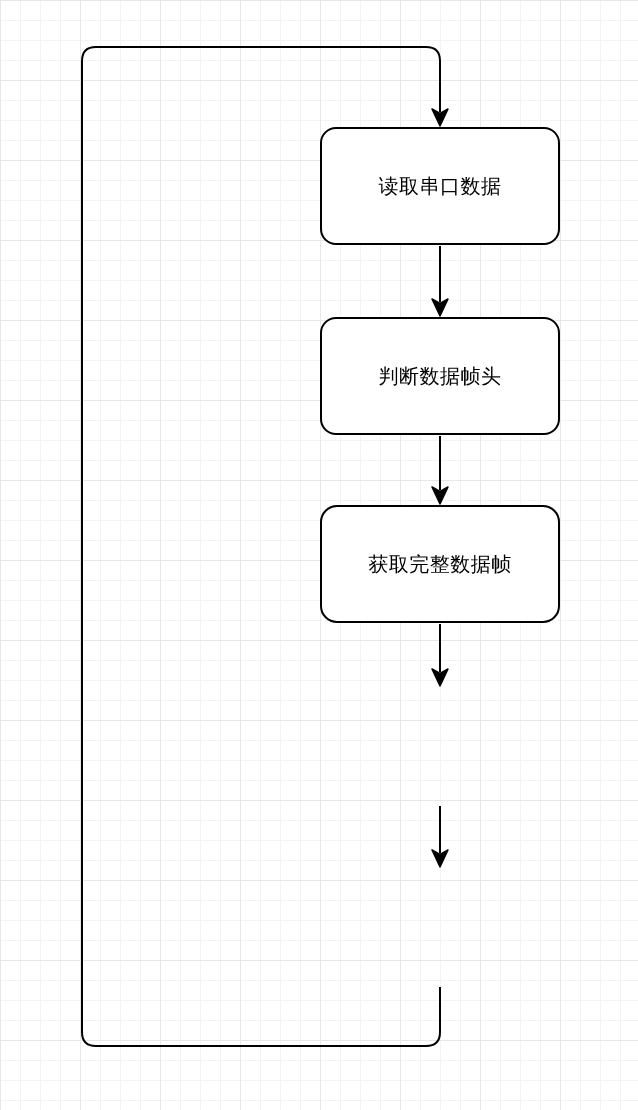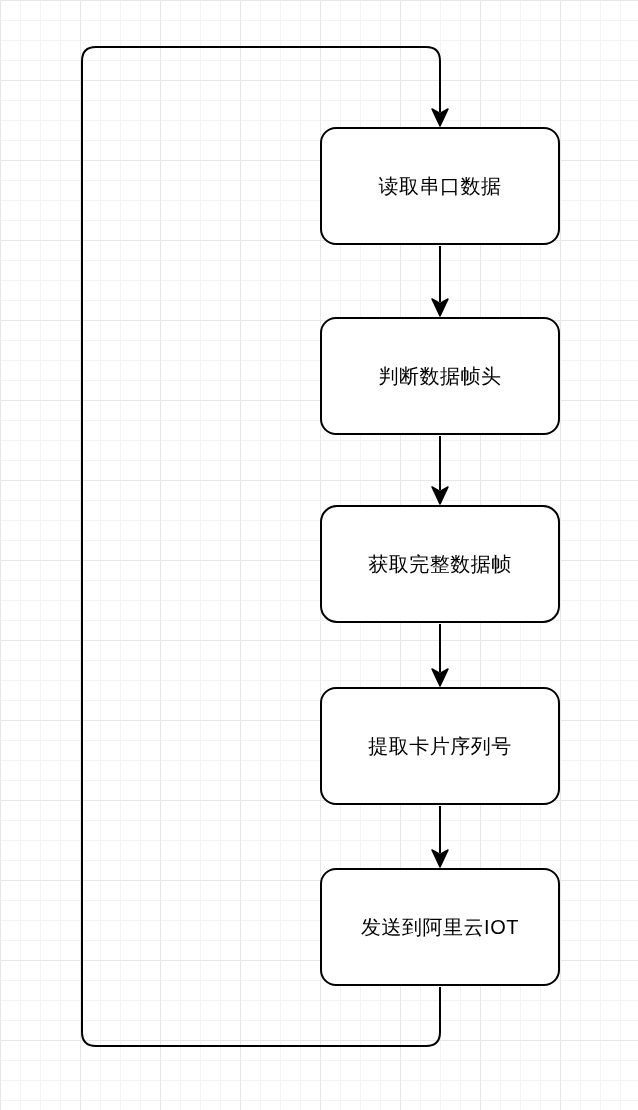--- a/index.html
+++ b/index.html
@@ -98,21 +98,15 @@
   </div>
 
   <div class="node node-2">
     <span class="node-label">判断数据帧头</span>
   </div>
 
   <div class="node node-3">
     <span class="node-label">获取完整数据帧</span>
   </div>
 
-  <div class="node node-4">
-    <span class="node-label">提取卡片序列号</span>
-  </div>
 
-  <div class="node node-5">
-    <span class="node-label">发送到阿里云IOT</span>
-  </div>
 
 </div>
 
 </body></html>

